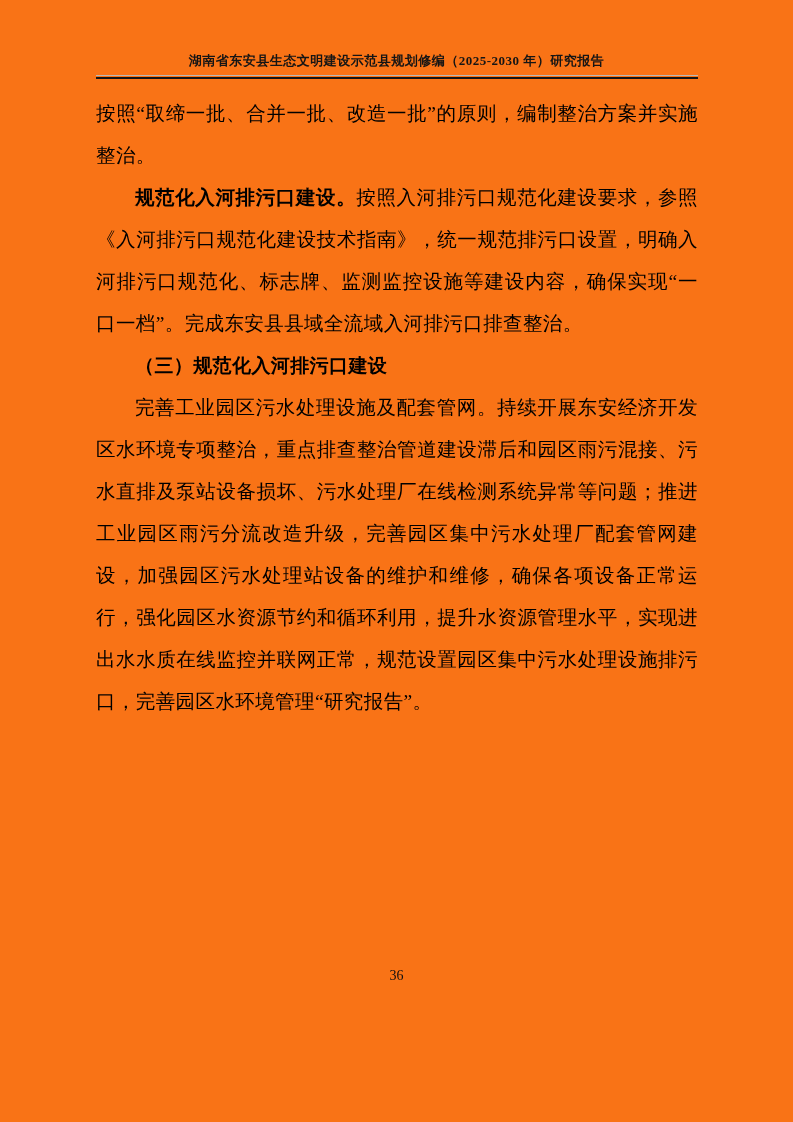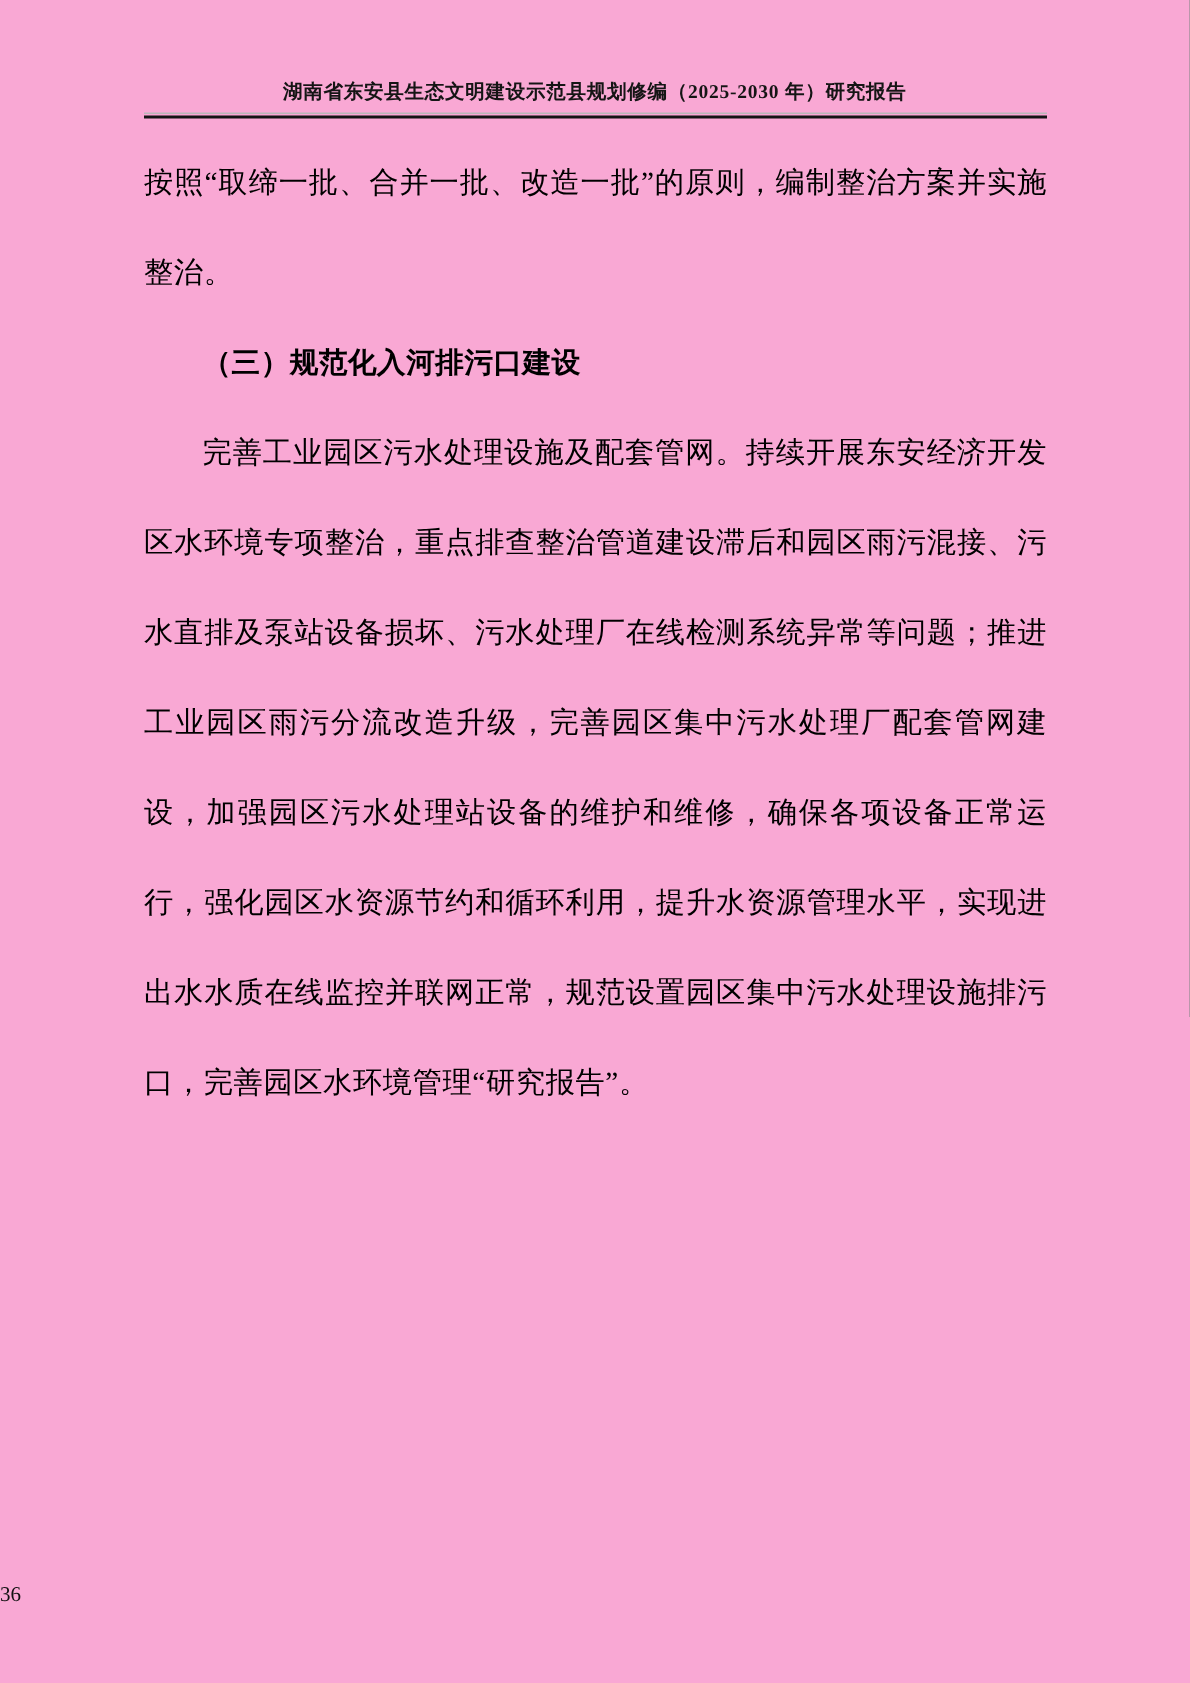--- a/index.html
+++ b/index.html
@@ -5,21 +5,21 @@
   html, body {
     margin: 0;
     padding: 0;
     background: #8a8a8a;
   }
   .page {
     position: relative;
     width: 793px;
     height: 1122px;
     margin: 0 auto;
-    background: #f9a8d4;
+    background: #f97316;
     overflow: hidden;
     font-family: "Liberation Serif", "DejaVu Serif", serif;
     color: #000;
   }
 
   
   .header-title {
     position: absolute;
     top: 52px;
     left: 0;
@@ -46,21 +46,21 @@
     background: #141414;
   }
 
   
   .content {
     position: absolute;
     top: 93px;
     left: 96px;
     width: 602px;
     font-size: 19.5px;
-    line-height: 60px;
+    line-height: 42px;
     text-align: justify;
     letter-spacing: 0.4px;
   }
   .content p {
     margin: 0;
     padding: 0;
   }
   .para-indent {
     text-indent: 39px;
   }
@@ -73,43 +73,45 @@
     font-family: "Liberation Sans", "DejaVu Sans", sans-serif;
     font-size: 19px;
   }
   .para-lead-bold {
     font-weight: bold;
   }
 
   
   .footer {
     position: absolute;
-    top: 1056px;
+    top: 968px;
     left: 0;
     width: 100%;
+    text-align: center;
     font-size: 14px;
     color: #111;
   }
 </style>
 </head>
 <body>
 
 <div class="page">
 
   <div class="header-title">湖南省东安县生态文明建设示范县规划修编（2025-2030 年）研究报告</div>
 
   <div class="header-rule">
     <div class="rule-thin"></div>
     <div class="rule-thick"></div>
   </div>
 
   <div class="content">
 
     <p class="para-noindent">按照“取缔一批、合并一批、改造一批”的原则，编制整治方案并实施整治。</p>
 
+    <p class="para-indent"><span class="para-lead-bold">规范化入河排污口建设。</span><span>按照入河排污口规范化建设要求，参照《入河排污口规范化建设技术指南》，统一规范排污口设置，明确入河排污口规范化、标志牌、监测监控设施等建设内容，确保实现“一口一档”。完成东安县县域全流域入河排污口排查整治。</span></p>
 
     <p class="section-heading">（三）规范化入河排污口建设</p>
 
     <p class="para-indent">完善工业园区污水处理设施及配套管网。持续开展东安经济开发区水环境专项整治，重点排查整治管道建设滞后和园区雨污混接、污水直排及泵站设备损坏、污水处理厂在线检测系统异常等问题；推进工业园区雨污分流改造升级，完善园区集中污水处理厂配套管网建设，加强园区污水处理站设备的维护和维修，确保各项设备正常运行，强化园区水资源节约和循环利用，提升水资源管理水平，实现进出水水质在线监控并联网正常，规范设置园区集中污水处理设施排污口，完善园区水环境管理“研究报告”。</p>
 
 
 
   </div>
 
   <div class="footer">

